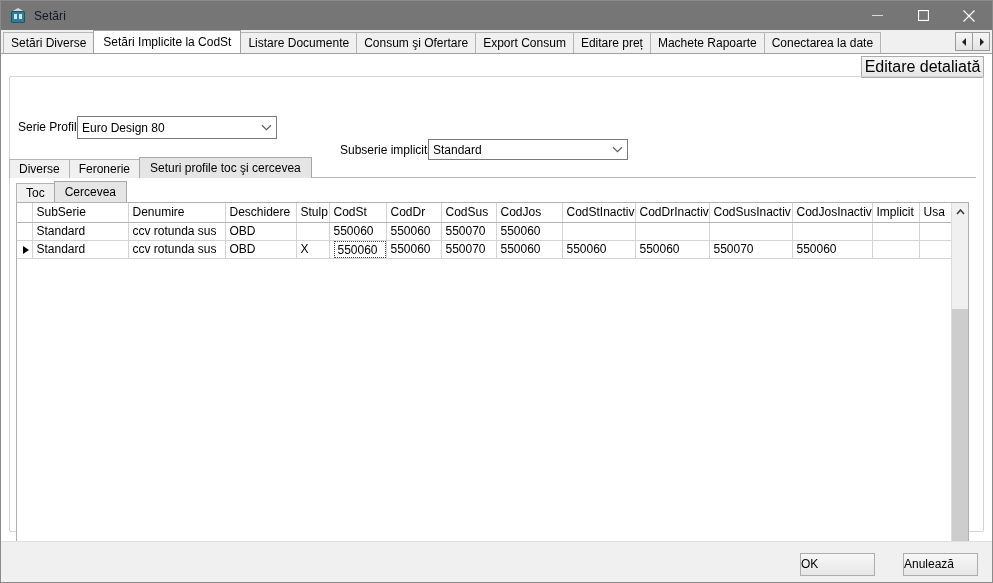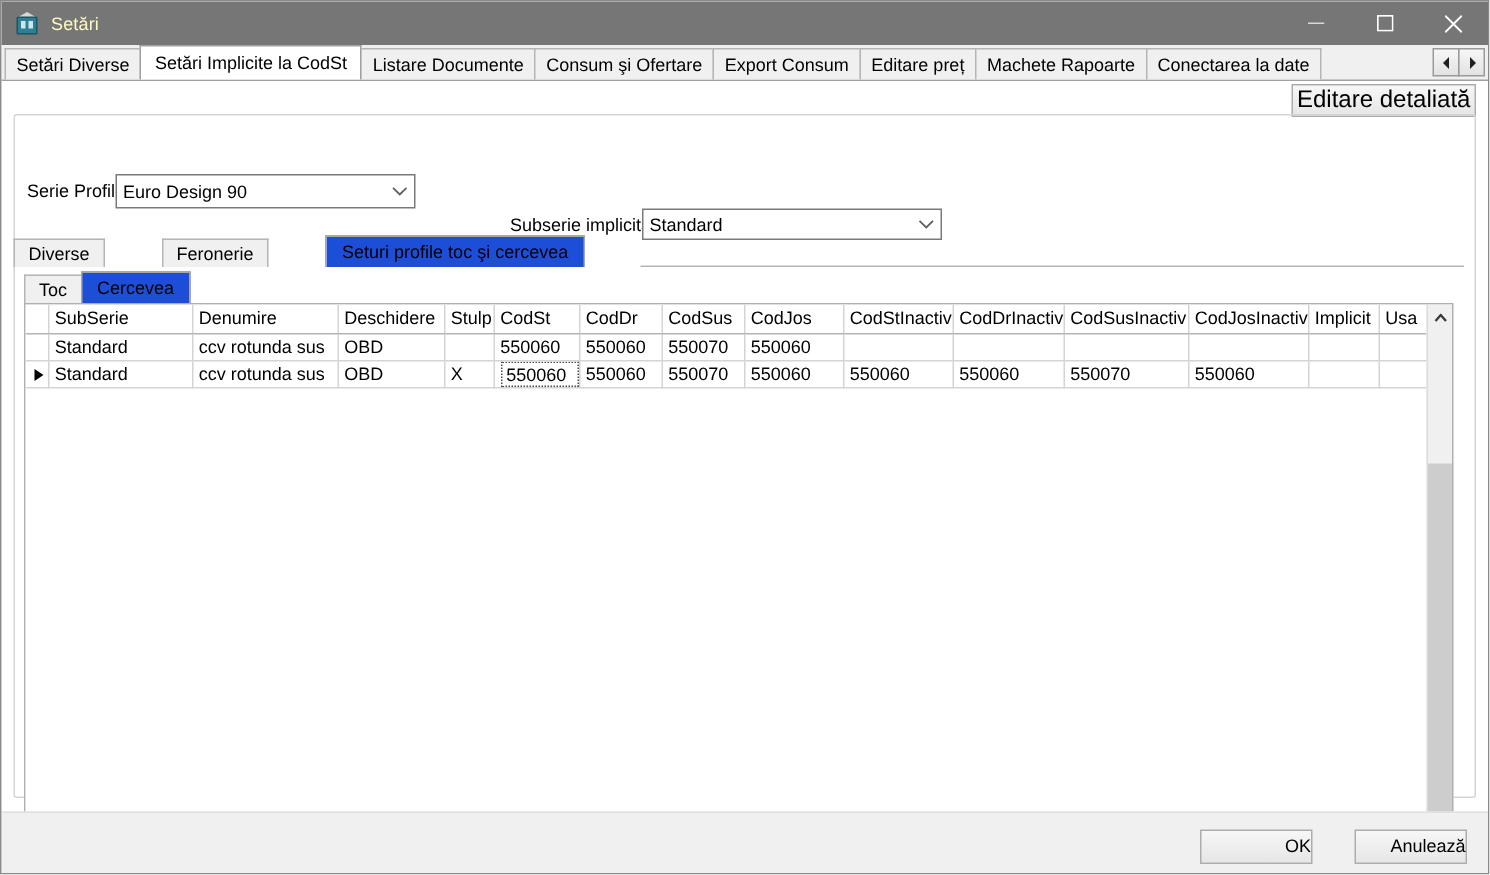--- a/index.html
+++ b/index.html
@@ -50,21 +50,21 @@
   }
   #app-icon .win1 {
     position: absolute; left: 4px; top: 6px;
     width: 3px; height: 5px; background: #cfe5ec;
   }
   #app-icon .win2 {
     position: absolute; left: 9px; top: 6px;
     width: 3px; height: 5px; background: #cfe5ec;
   }
   #title-text {
-    color: #fef9c3; font-size: 12px; letter-spacing: 0.1px;
+    color: #0f172a; font-size: 12px; letter-spacing: 0.1px;
   }
   .winbtn {
     position: absolute; top: 0; width: 46px; height: 29px;
     display: flex; align-items: center; justify-content: center;
   }
   #btn-min { right: 92px; }
   #btn-max { right: 46px; }
   #btn-close { right: 0px; }
   .winbtn svg { display: block; }
 
@@ -178,34 +178,34 @@
     display: flex; align-items: center;
   }
   #combo-subserie .cval {
     padding-left: 4px; font-size: 12px; flex: 1;
   }
 
   
   #inner1 {
     position: absolute; left: 8px; top: 104px;
     width: 967px; height: 20px;
-    display: flex; align-items: flex-end; gap: 39px;
+    display: flex; align-items: flex-end;
   }
   .itab {
     height: 19px; line-height: 18px;
     padding: 0 9px;
     font-size: 12px;
     background: #f0f0f0;
     border: 1px solid #b5b5b5;
     border-bottom: none;
     margin-right: -1px;
     white-space: nowrap;
   }
   .itab.selected {
-    background: #1d4ed8;
+    background: #e5e5e5;
     height: 21px; line-height: 20px;
     border-color: #a7a7a7;
     z-index: 4;
     padding: 0 10px;
   }
   #inner1-rest {
     flex: 1; height: 1px;
     border-bottom: 1px solid #b5b5b5;
     margin-left: -1px;
     align-self: flex-end;
@@ -314,21 +314,21 @@
     background: #f0f0f0;
     border-top: 1px solid #dfdfdf;
   }
   .footbtn {
     position: absolute; top: 11px;
     width: 75px; height: 23px;
     background: linear-gradient(#f7f7f7, #e6e6e6);
     border: 1px solid #adadad;
     font-size: 12px;
     line-height: 21px;
-    text-align: right;
+    text-align: left;
   }
   #btn-ok { right: 117px; }
   #btn-cancel { right: 14px; }
 </style>
 </head>
 <body>
 
 <div id="window">
 
   <div id="titlebar">
@@ -384,21 +384,21 @@
 
   <div id="page">
 
     <div id="btn-editare">Editare detaliată</div>
 
     <div id="groupbox"></div>
 
     <div id="lbl-serie">Serie Profile:</div>
 
     <div id="combo-serie">
-      <span class="cval">Euro Design 90</span>
+      <span class="cval">Euro Design 80</span>
       <span class="combo-arrow">
         <svg width="11" height="7" viewBox="0 0 11 7">
           <path d="M1 1.2 L5.5 5.6 L10 1.2" stroke="#606060" stroke-width="1.2" fill="none"></path>
         </svg>
       </span>
     </div>
 
     <div id="lbl-subserie">Subserie implicită</div>
 
     <div id="combo-subserie">

